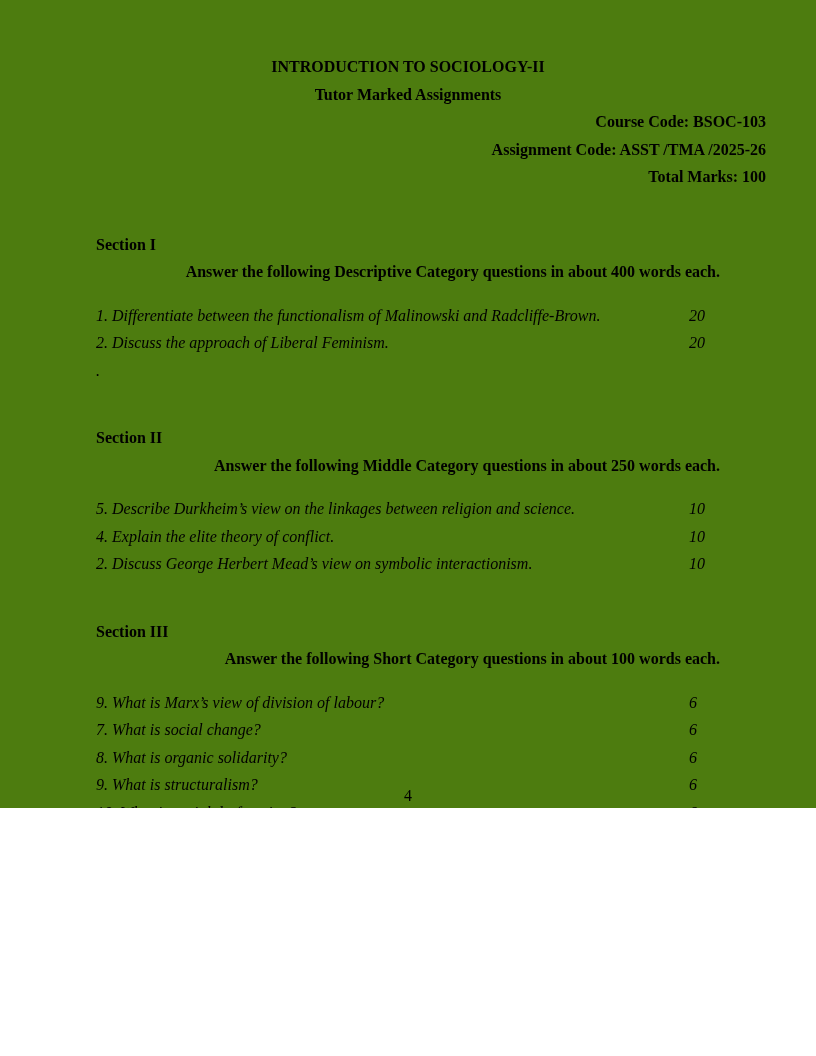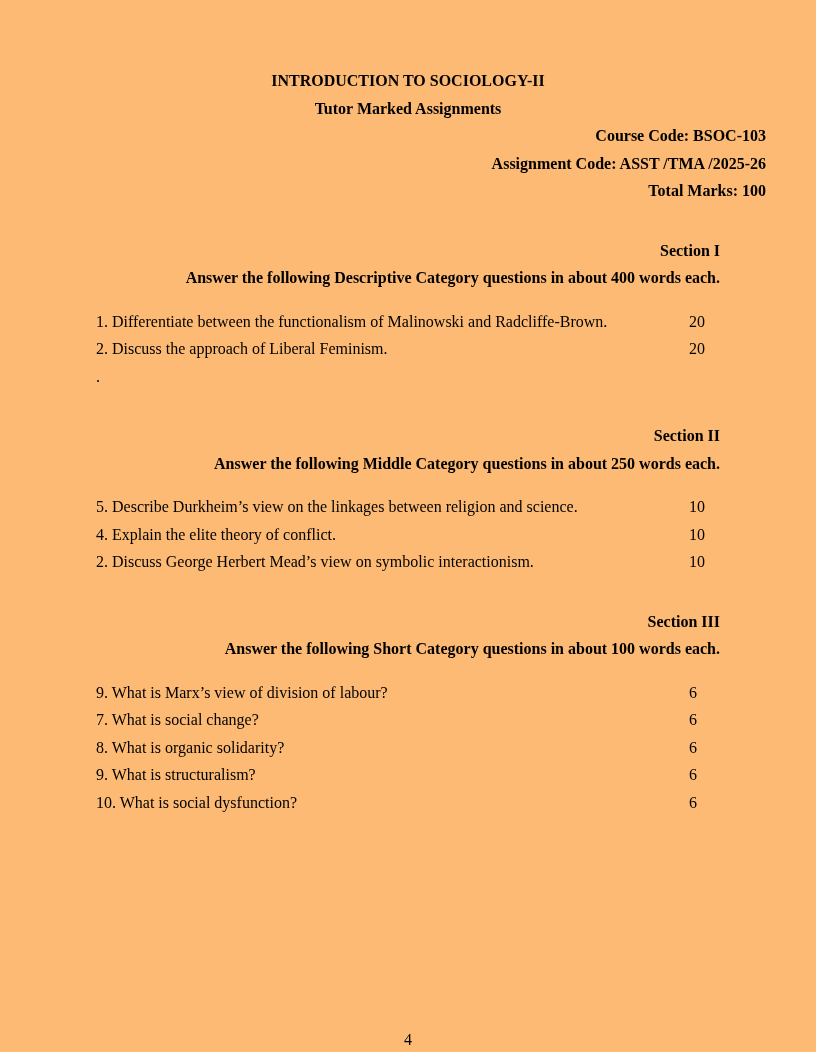--- a/index.html
+++ b/index.html
@@ -1,31 +1,31 @@
 <!DOCTYPE html>
 <html><head>
 <meta charset="utf-8">
 <style>
   * { margin: 0; padding: 0; box-sizing: border-box; }
   html, body { background: #ffffff; }
   .page {
-    width: 816px; height: 1052px;
+    width: 816px; height: 808px;
     position: relative; overflow: hidden;
-    background: #fdba74; color: #000000;
+    background: #4d7c0f; color: #000000;
     font-family: "Liberation Serif", "DejaVu Serif", serif;
     font-size: 16px; line-height: 27.5px;
-    padding: 67px 50px 0 96px;
+    padding: 53px 50px 0 96px;
   }
   .main { width: 624px; }
   .center { text-align: center; }
   .bold { font-weight: bold; }
   .meta-line { width: 670px; text-align: right; font-weight: bold; }
-  .section-heading { margin-top: 32px; text-align: right; font-weight: bold; width: 624px; }
+  .section-heading { margin-top: 40px; text-align: left; font-weight: bold; width: 624px; }
   .instruction { font-weight: bold; width: 624px; text-align: right; }
-  .questions { margin-top: 16px; width: 624px; }
+  .questions { margin-top: 16px; width: 624px; font-style: italic; }
   .q-row { position: relative; width: 624px; }
   .q-marks { position: absolute; left: 593px; top: 0; }
   .stray-line { width: 624px; }
   .page-number {
     position: absolute; left: 96px; bottom: 3px;
     width: 624px; text-align: center; line-height: normal;
   }
 </style>
 </head>
 <body>

